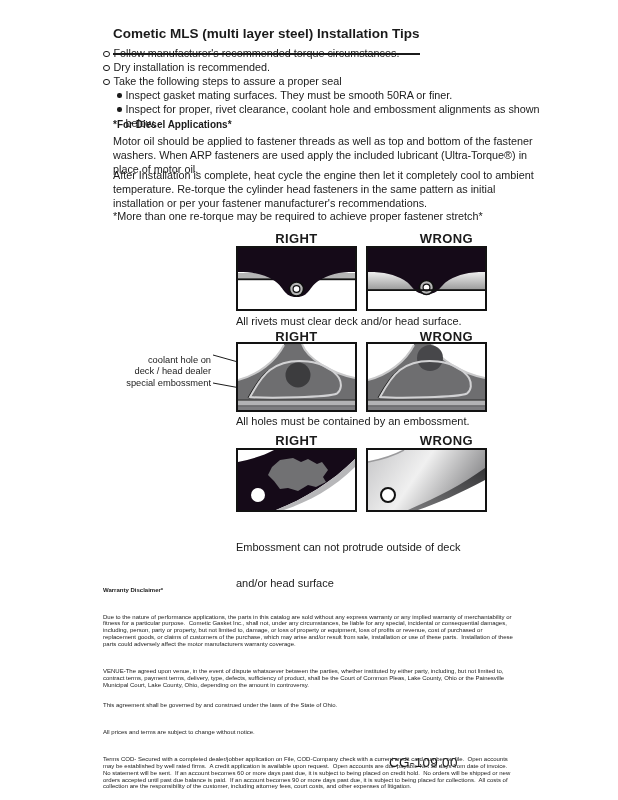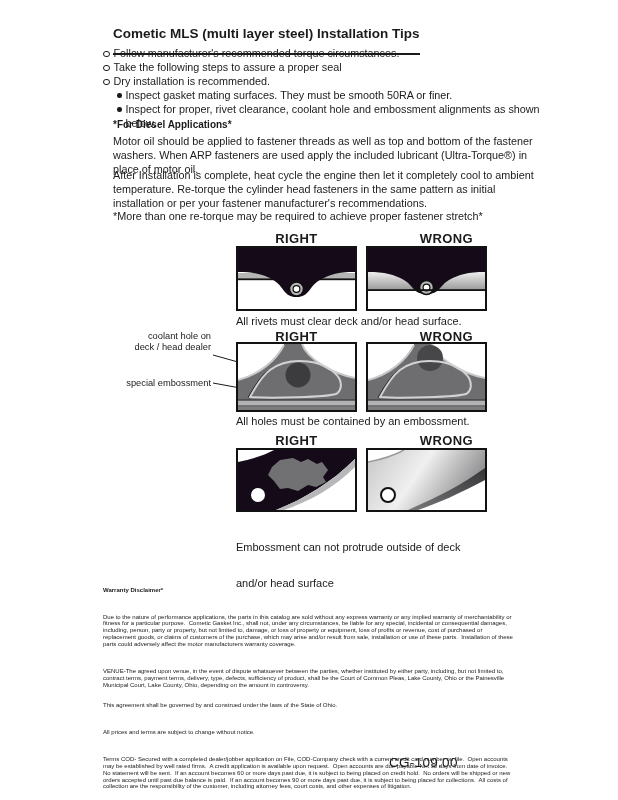--- a/index.html
+++ b/index.html
@@ -37,25 +37,25 @@
 
   <div class="abs title">Cometic MLS (multi layer steel) Installation Tips</div>
 
   <div class="abs bullets">
     <div class="b-row">
       <span class="b-dot"></span>
       <span>Follow manufacturer's recommended torque circumstances.</span>
     </div>
     <div class="b-row">
       <span class="b-dot"></span>
-      <span>Take the following steps to assure a proper seal</span>
+      <span>Dry installation is recommended.</span>
     </div>
     <div class="b-row">
       <span class="b-dot"></span>
-      <span>Dry installation is recommended.</span>
+      <span>Take the following steps to assure a proper seal</span>
     </div>
     <div class="s-row">
       <span class="s-dot"></span>
       <span>Inspect gasket mating surfaces.  They must be smooth 50RA or finer.</span>
     </div>
     <div class="s-row">
       <span class="s-dot"></span>
       <span>Inspect for proper, rivet clearance, coolant hole and embossment alignments as shown below.</span>
     </div>
   </div>
@@ -87,21 +87,21 @@
       </defs>
       <rect x="0" y="24" width="117" height="18" fill="url(#g1)"></rect>
       <path d="M0,0 H117 V24 C100,24 91,26.5 81,32 C71,38 72,46 58.5,46 C45,46 46,38 36,32 C26,26.5 17,24 0,24 Z" fill="#150a18"></path>
       <circle cx="58.5" cy="39.5" r="7" stroke="#0e0e0e" stroke-width="1.6" fill="#b5b5b5"></circle>
       <circle cx="58.5" cy="39.5" r="3.4" fill="#ffffff" stroke="#0e0e0e" stroke-width="1.2"></circle>
       <rect x="0" y="41.2" width="117" height="1.8" fill="#121212"></rect>
     </svg>
   </div>
   <div class="abs dcap" style="top:315px">All rivets must clear deck and/or head surface.</div>
 
-  <div class="abs sidelabel" style="left:96px;top:331px">
+  <div class="abs sidelabel" style="left:96px;top:355px">
     <div>coolant hole on</div>
     <div>deck / head dealer</div>
   </div>
   <div class="abs sidelabel" style="left:96px;top:378px">special embossment</div>
 
   <svg class="abs" style="left:208px;top:348px" width="100" height="52" viewBox="0 0 100 52">
     <line x1="5" y1="7" x2="87" y2="30" stroke="#1b1b1b" stroke-width="1"></line>
     <line x1="5" y1="35" x2="54" y2="44" stroke="#1b1b1b" stroke-width="1"></line>
   </svg>
 

